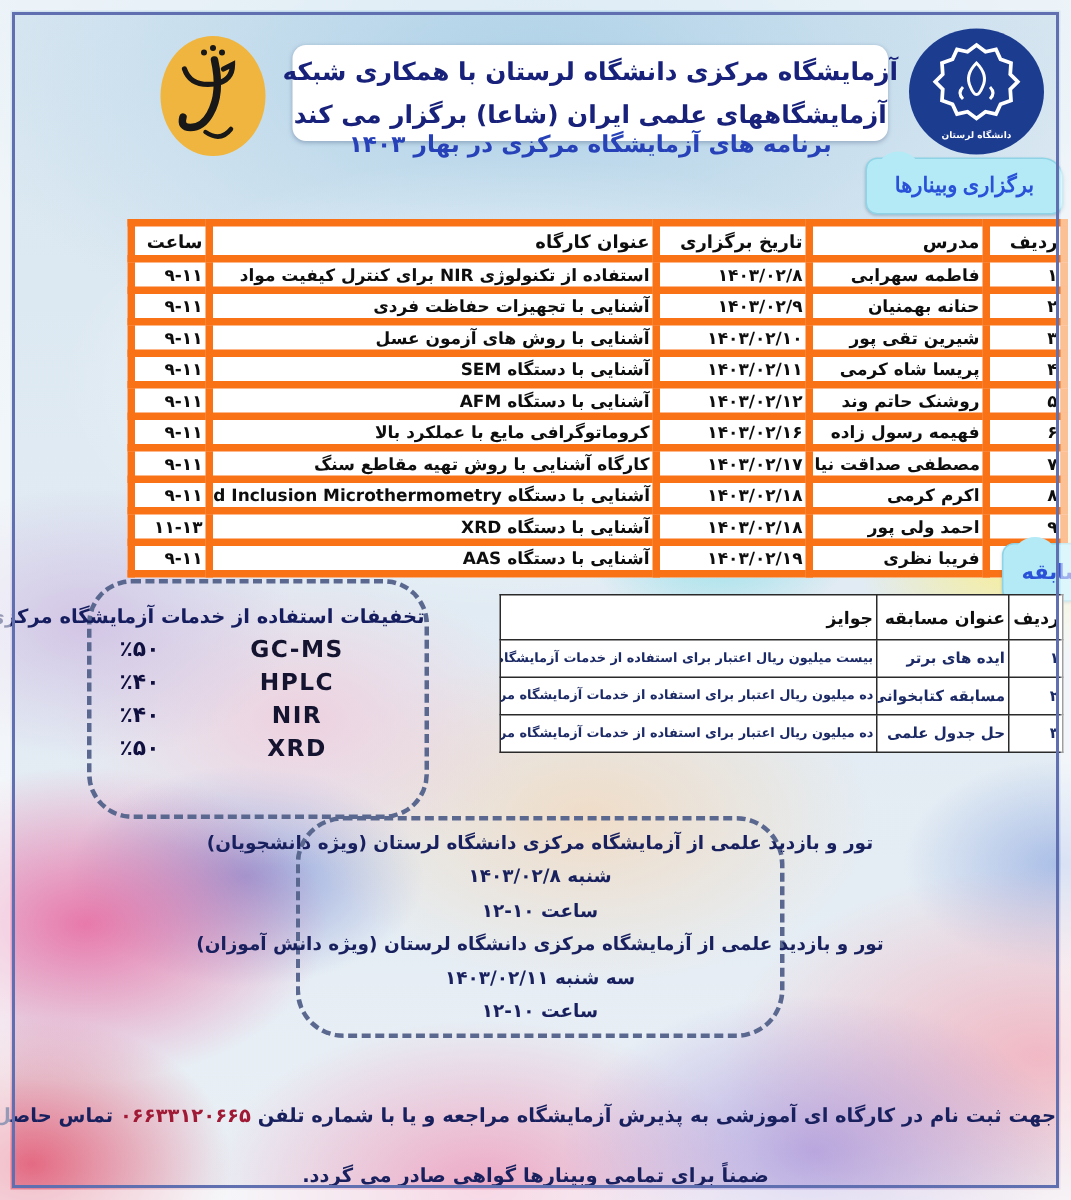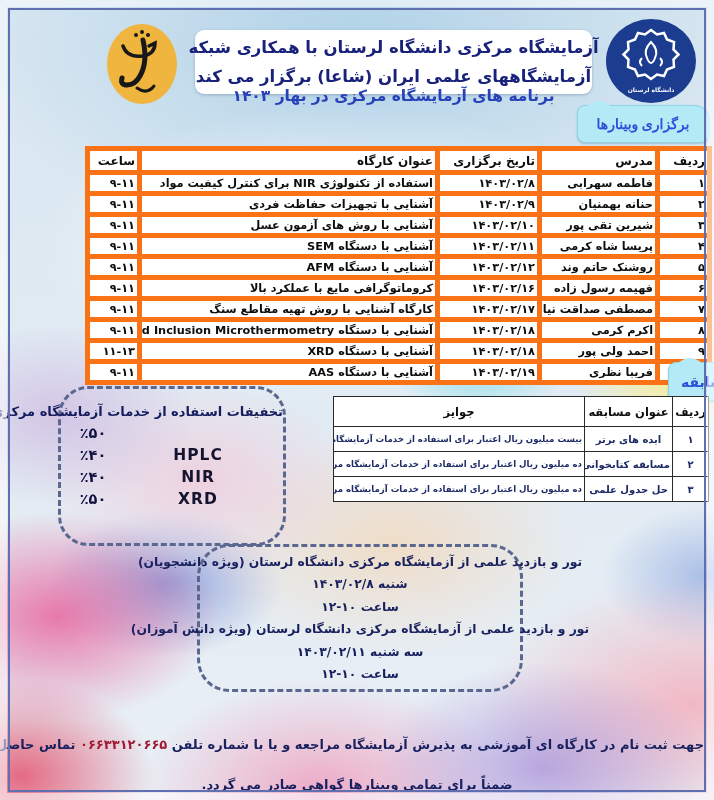--- a/index.html
+++ b/index.html
@@ -66,21 +66,21 @@
   table{border-collapse:collapse;background:#fff;table-layout:fixed;}
   .webinar-table{position:absolute;left:85px;top:146px;width:622px;}
   .webinar-table th,.webinar-table td{
     border:5px solid #f97316;text-align:right;vertical-align:middle;
     font-weight:bold;color:#0e0e0e;padding:0 2px;overflow:hidden;white-space:nowrap;
   }
   .webinar-table th{height:19px;font-size:12px;}
   .webinar-table td{height:16px;font-size:11.3px;}
   .contest-table{position:absolute;left:333px;top:396px;width:375px;}
   .contest-table th,.contest-table td{
-    border:1px solid #2a2a2a;text-align:center;vertical-align:middle;
+    border:1px solid #2a2a2a;text-align:right;vertical-align:middle;
     font-weight:bold;padding:0 2px;overflow:hidden;white-space:nowrap;margin-left:40px;
   }
   .contest-table th{height:29px;font-size:11.5px;color:#0e0e0e;}
   .contest-table td{height:24px;font-size:10px;color:#1c2a66;}
   .contest-table td.prize{font-size:8.6px;}
 
   
   .discount-box{
     position:absolute;left:58px;top:386px;width:228px;height:160px;
     border:3px dashed #5a6890;border-radius:30px;box-sizing:border-box;padding-top:13px;
@@ -267,20 +267,21 @@
       </tbody>
   </table>
 
   <div class="discount-box">
     <div class="discount-title" dir="rtl">
       <div>تخفیفات استفاده از خدمات آزمایشگاه مرکزی</div>
     </div>
     <div id="discount-list">
         <div class="disc-row">
           <span class="pct">٪۵۰</span>
+          <span class="svc">GC-MS</span>
         </div>
         <div class="disc-row">
           <span class="pct">٪۴۰</span>
           <span class="svc">HPLC</span>
         </div>
         <div class="disc-row">
           <span class="pct">٪۴۰</span>
           <span class="svc">NIR</span>
         </div>
         <div class="disc-row">

